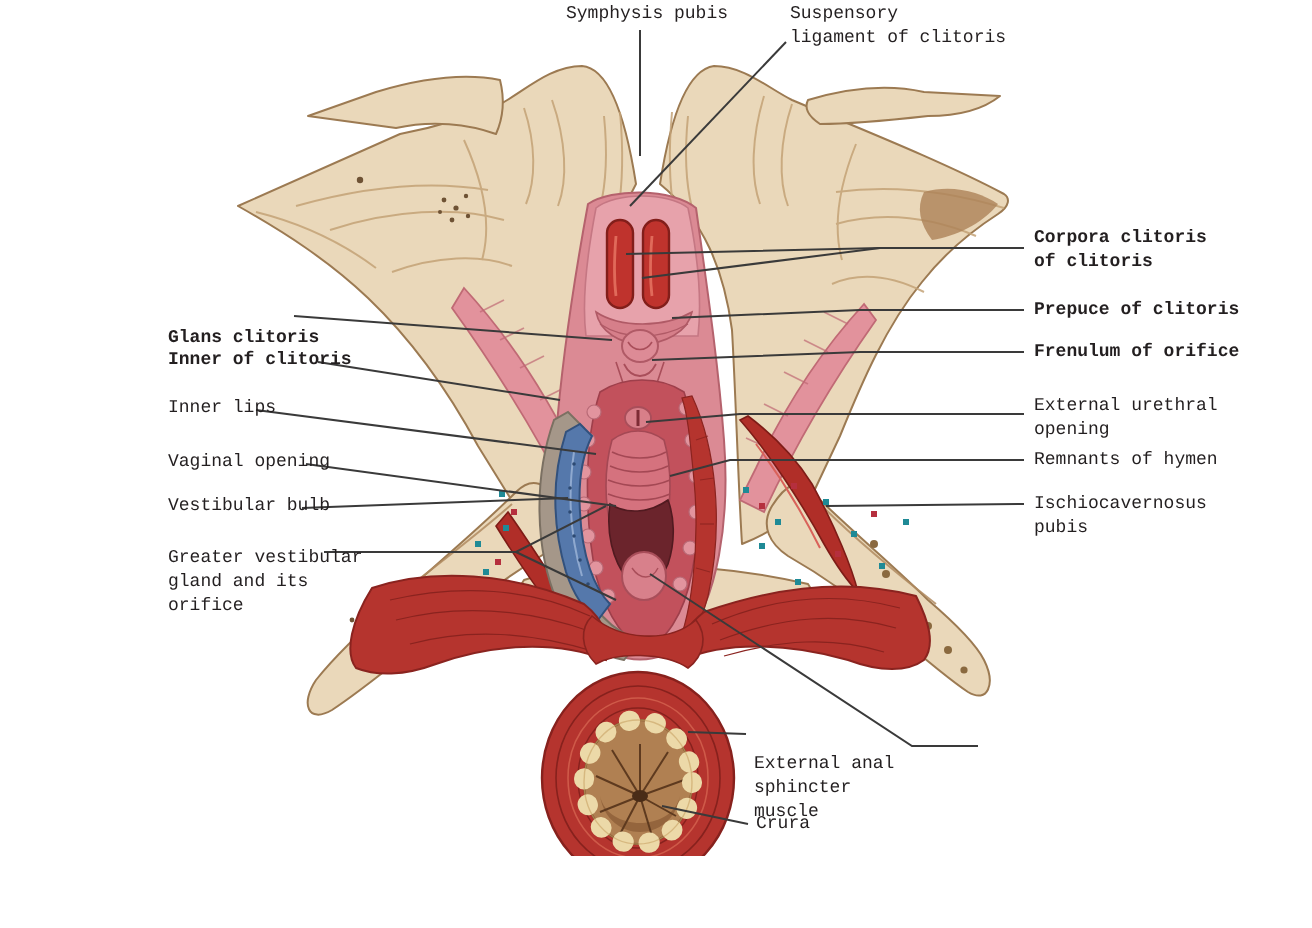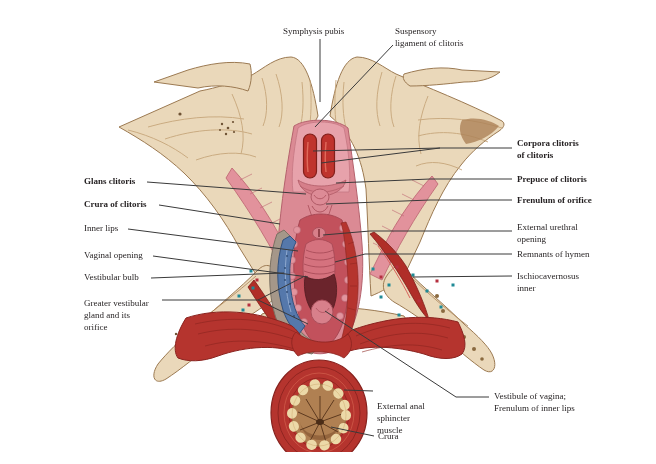--- a/index.html
+++ b/index.html
@@ -1,17 +1,17 @@
 <!DOCTYPE html>
 <html><head>
 <meta charset="utf-8">
 <style>
   html,body{margin:0;padding:0;background:#fff;}
   .stage{position:relative;width:656px;height:428px;background:#ffffff;overflow:hidden;
-         font-family:Liberation Serif, serif;margin-top:24px;}
+         font-family:Liberation Mono, monospace;}
   .art{position:absolute;left:0;top:0;}
   .lbl{position:absolute;font-size:9px;line-height:12px;color:#231f20;white-space:pre-line;}
   .b{font-weight:bold;}
   .cap{position:absolute;font-size:9.5px;font-style:italic;color:#231f20;}
 </style>
 </head>
 <body>
 
 <div class="stage">
 
@@ -326,40 +326,38 @@
     <polyline points="489,373 456,373 325,287"></polyline>
     <polyline points="373,367 344,366"></polyline>
     <polyline points="374,412 331,403"></polyline>
   </g>
 </svg>
 
   <div class="lbl" style="left:283px;top:1px">Symphysis pubis</div>
   <div class="lbl" style="left:395px;top:1px">Suspensory
 ligament of clitoris</div>
 
-  <div class="lbl b" style="left:84px;top:151px">Glans clitoris</div>
-  <div class="lbl b" style="left:84px;top:174px">Crura of clitoris</div>
+  <div class="lbl b" style="left:84px;top:163px">Glans clitoris</div>
+  <div class="lbl b" style="left:84px;top:174px">Inner of clitoris</div>
   <div class="lbl" style="left:84px;top:198px">Inner lips</div>
   <div class="lbl" style="left:84px;top:225px">Vaginal opening</div>
   <div class="lbl" style="left:84px;top:247px">Vestibular bulb</div>
   <div class="lbl" style="left:84px;top:273px">Greater vestibular
 gland and its
 orifice</div>
 
   <div class="lbl b" style="left:517px;top:113px">Corpora clitoris
 of clitoris</div>
   <div class="lbl b" style="left:517px;top:149px">Prepuce of clitoris</div>
   <div class="lbl b" style="left:517px;top:170px">Frenulum of orifice</div>
   <div class="lbl" style="left:517px;top:197px">External urethral
 opening</div>
   <div class="lbl" style="left:517px;top:224px">Remnants of hymen</div>
   <div class="lbl" style="left:517px;top:246px">Ischiocavernosus
-inner</div>
+pubis</div>
 
   <div class="lbl" style="left:377px;top:376px">External anal
 sphincter
 muscle</div>
   <div class="lbl" style="left:378px;top:406px">Crura</div>
-  <div class="lbl" style="left:494px;top:366px">Vestibule of vagina;
-Frenulum of inner lips</div>
 
   <div class="cap" style="left:84px;top:448px">(a)</div>
 </div>
 
 </body></html>

